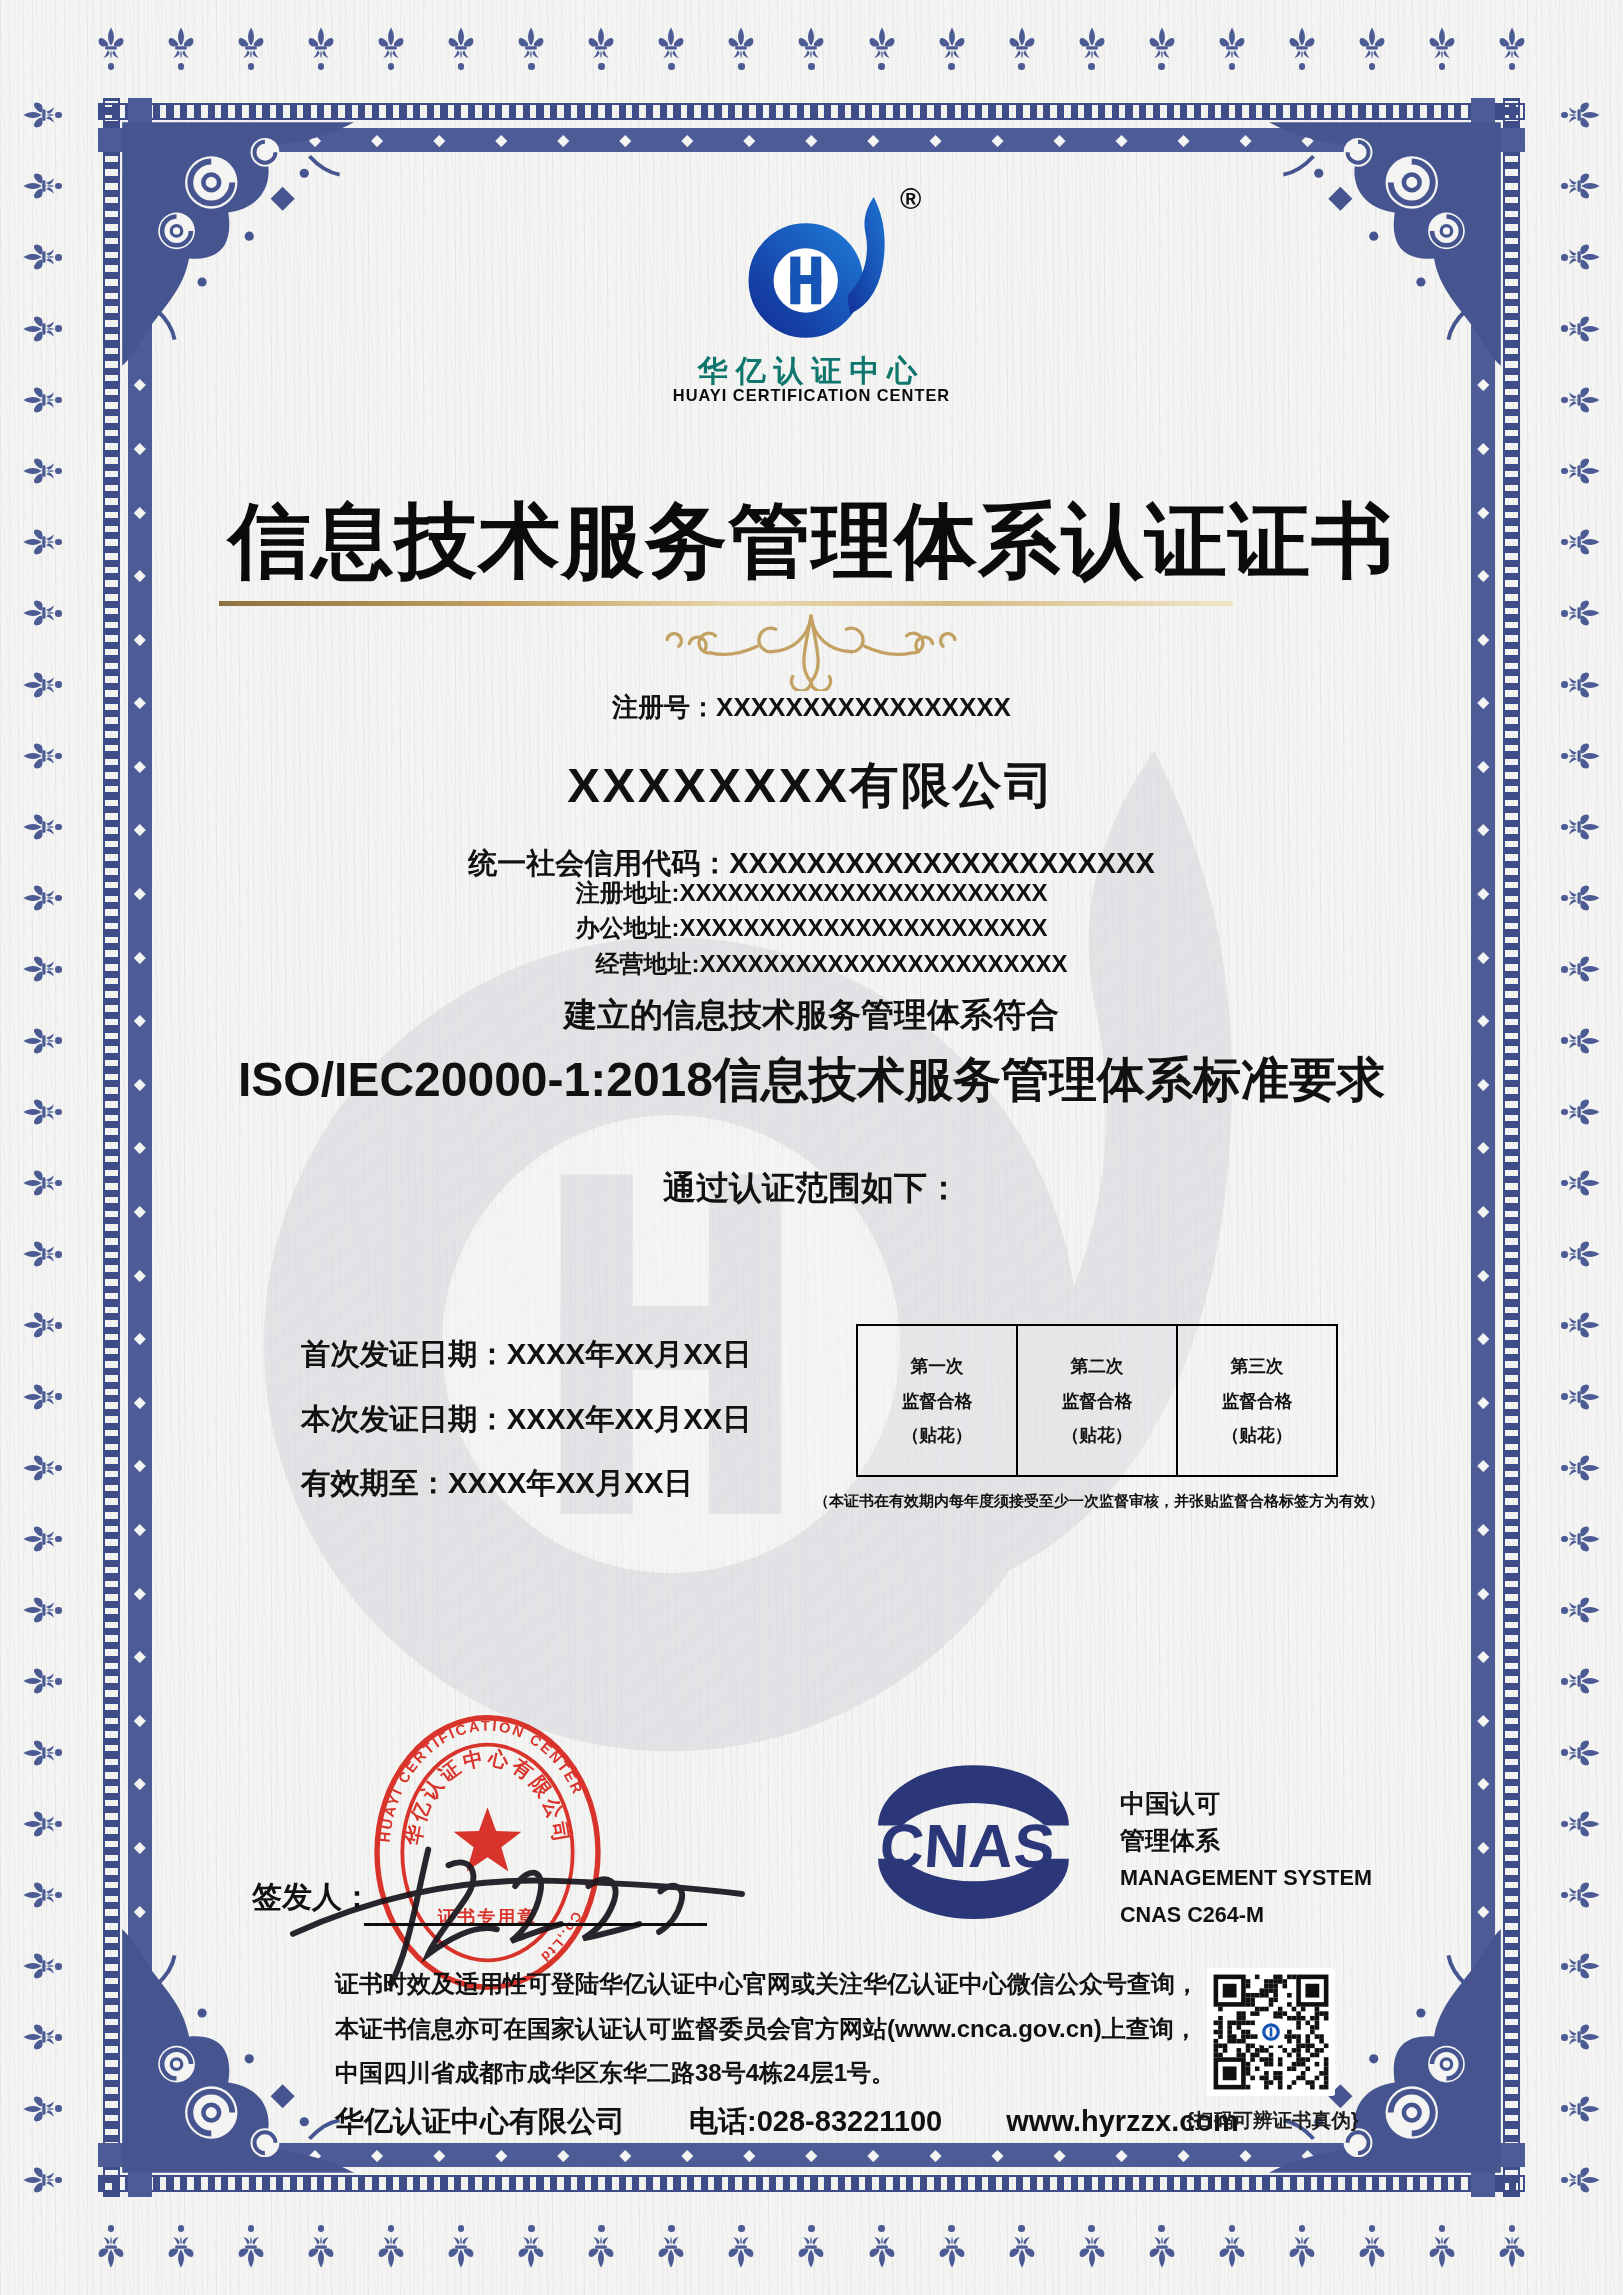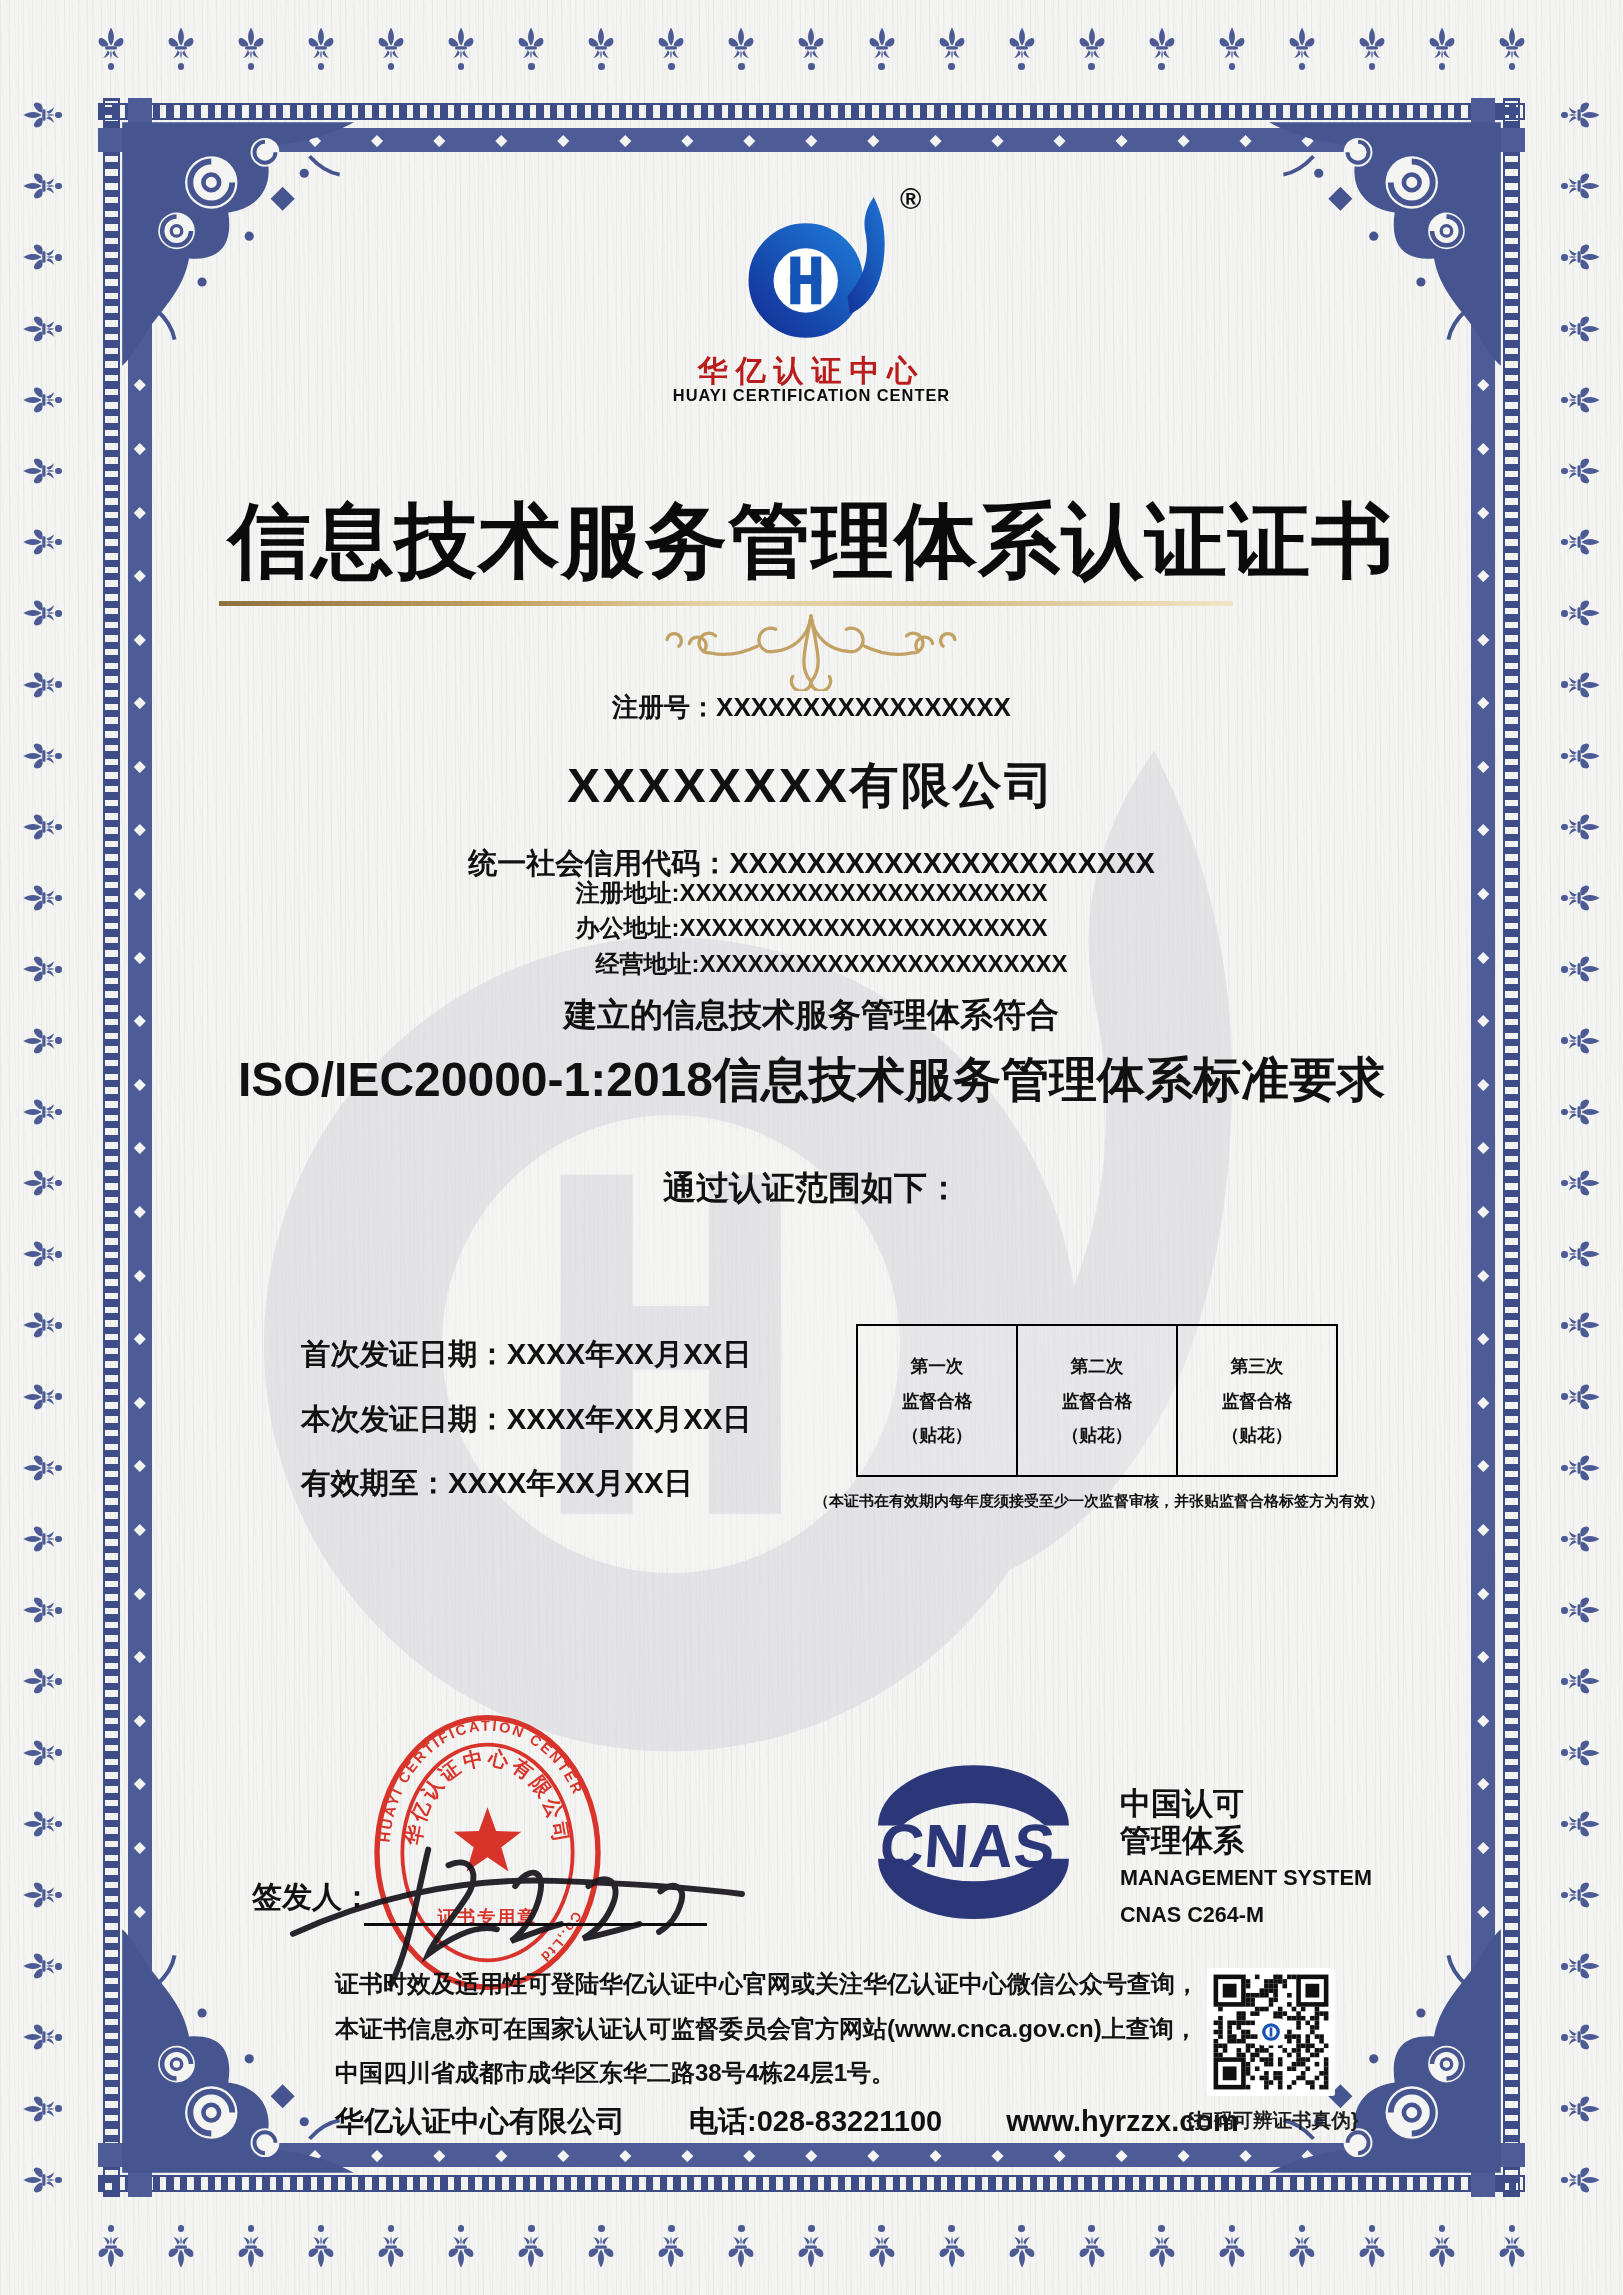--- a/index.html
+++ b/index.html
@@ -54,21 +54,21 @@
   .dia-left{top:98px;bottom:98px;left:128px;width:23.6px;}
   .dia-right{top:98px;bottom:98px;right:128px;width:23.6px;}
 
   .corner{width:262px;height:262px;}
   .c-tl{left:113px;top:113px;}
   .c-tr{right:113px;top:113px;transform:scaleX(-1);}
   .c-bl{left:113px;bottom:113px;transform:scaleY(-1);}
   .c-br{right:113px;bottom:113px;transform:scale(-1,-1);}
 
   
-  .brand-cn{top:351px;font-size:30px;font-weight:900;letter-spacing:7.9px;color:#b91c1c;}
+  .brand-cn{top:351px;font-size:30px;font-weight:900;letter-spacing:7.9px;color:#0f766e;}
   .brand-en{top:386px;font-size:16.4px;font-weight:800;letter-spacing:1px;color:#0c0c0c;}
   .title{top:478px;font-size:82px;font-weight:900;letter-spacing:1.3px;color:#0b0b0b;margin-top:9px;}
   .goldline{left:219px;top:601px;width:1014px;height:5.2px;
     background:linear-gradient(90deg,#8d7140,#c3a060 28%,#ead9b0 52%,#d5bb86 72%,#f0e5c6 100%);}
   .regline{top:690px;font-size:26px;font-weight:700;}
   .company{top:753px;font-size:49px;font-weight:900;letter-spacing:2.6px;}
   .credit{top:844px;font-size:29px;font-weight:600;}
   .addr{font-size:24px;font-weight:600;}
   .conformity{top:993px;font-size:33px;font-weight:900;}
   .standard{top:1048px;font-size:48px;font-weight:900;}
@@ -81,21 +81,21 @@
     display:flex;background:rgba(244,244,242,0.25);}
   .supcell{flex:1;display:flex;flex-direction:column;justify-content:center;align-items:center;
     gap:10.5px;font-size:17.7px;font-weight:700;border-right:2px solid #000;}
   .supcell:last-child{border-right:none;}
   .supnote{left:805px;top:1492px;width:576px;text-align:center;font-size:15px;font-weight:700;margin-left:6px;}
 
   .issuer{left:252px;top:1877px;font-size:30px;font-weight:800;}
   .signline{left:364px;top:1923px;width:343px;height:2.6px;background:#0c0c0c;}
 
   .cnas-text{left:1120px;top:1785px;line-height:37px;font-weight:800;}
-  .cnas-text .cn{font-size:31px;}
+  .cnas-text .cn{font-size:25px;}
   .cnas-text .en{font-size:21.6px;}
 
   .fpara{left:335px;width:877px;font-size:24px;font-weight:600;white-space:nowrap;}
   .fbold{left:335px;top:2102px;font-size:29px;font-weight:800;white-space:nowrap;}
   .fbold .gap{margin-left:56px;}
   .qrwrap{left:1207px;top:1968px;}
   .qrcaption{left:1168px;top:2107px;width:209px;text-align:center;font-size:19.6px;font-weight:600;color:#1c1c1c;}
 </style>
 </head>
 <body>

